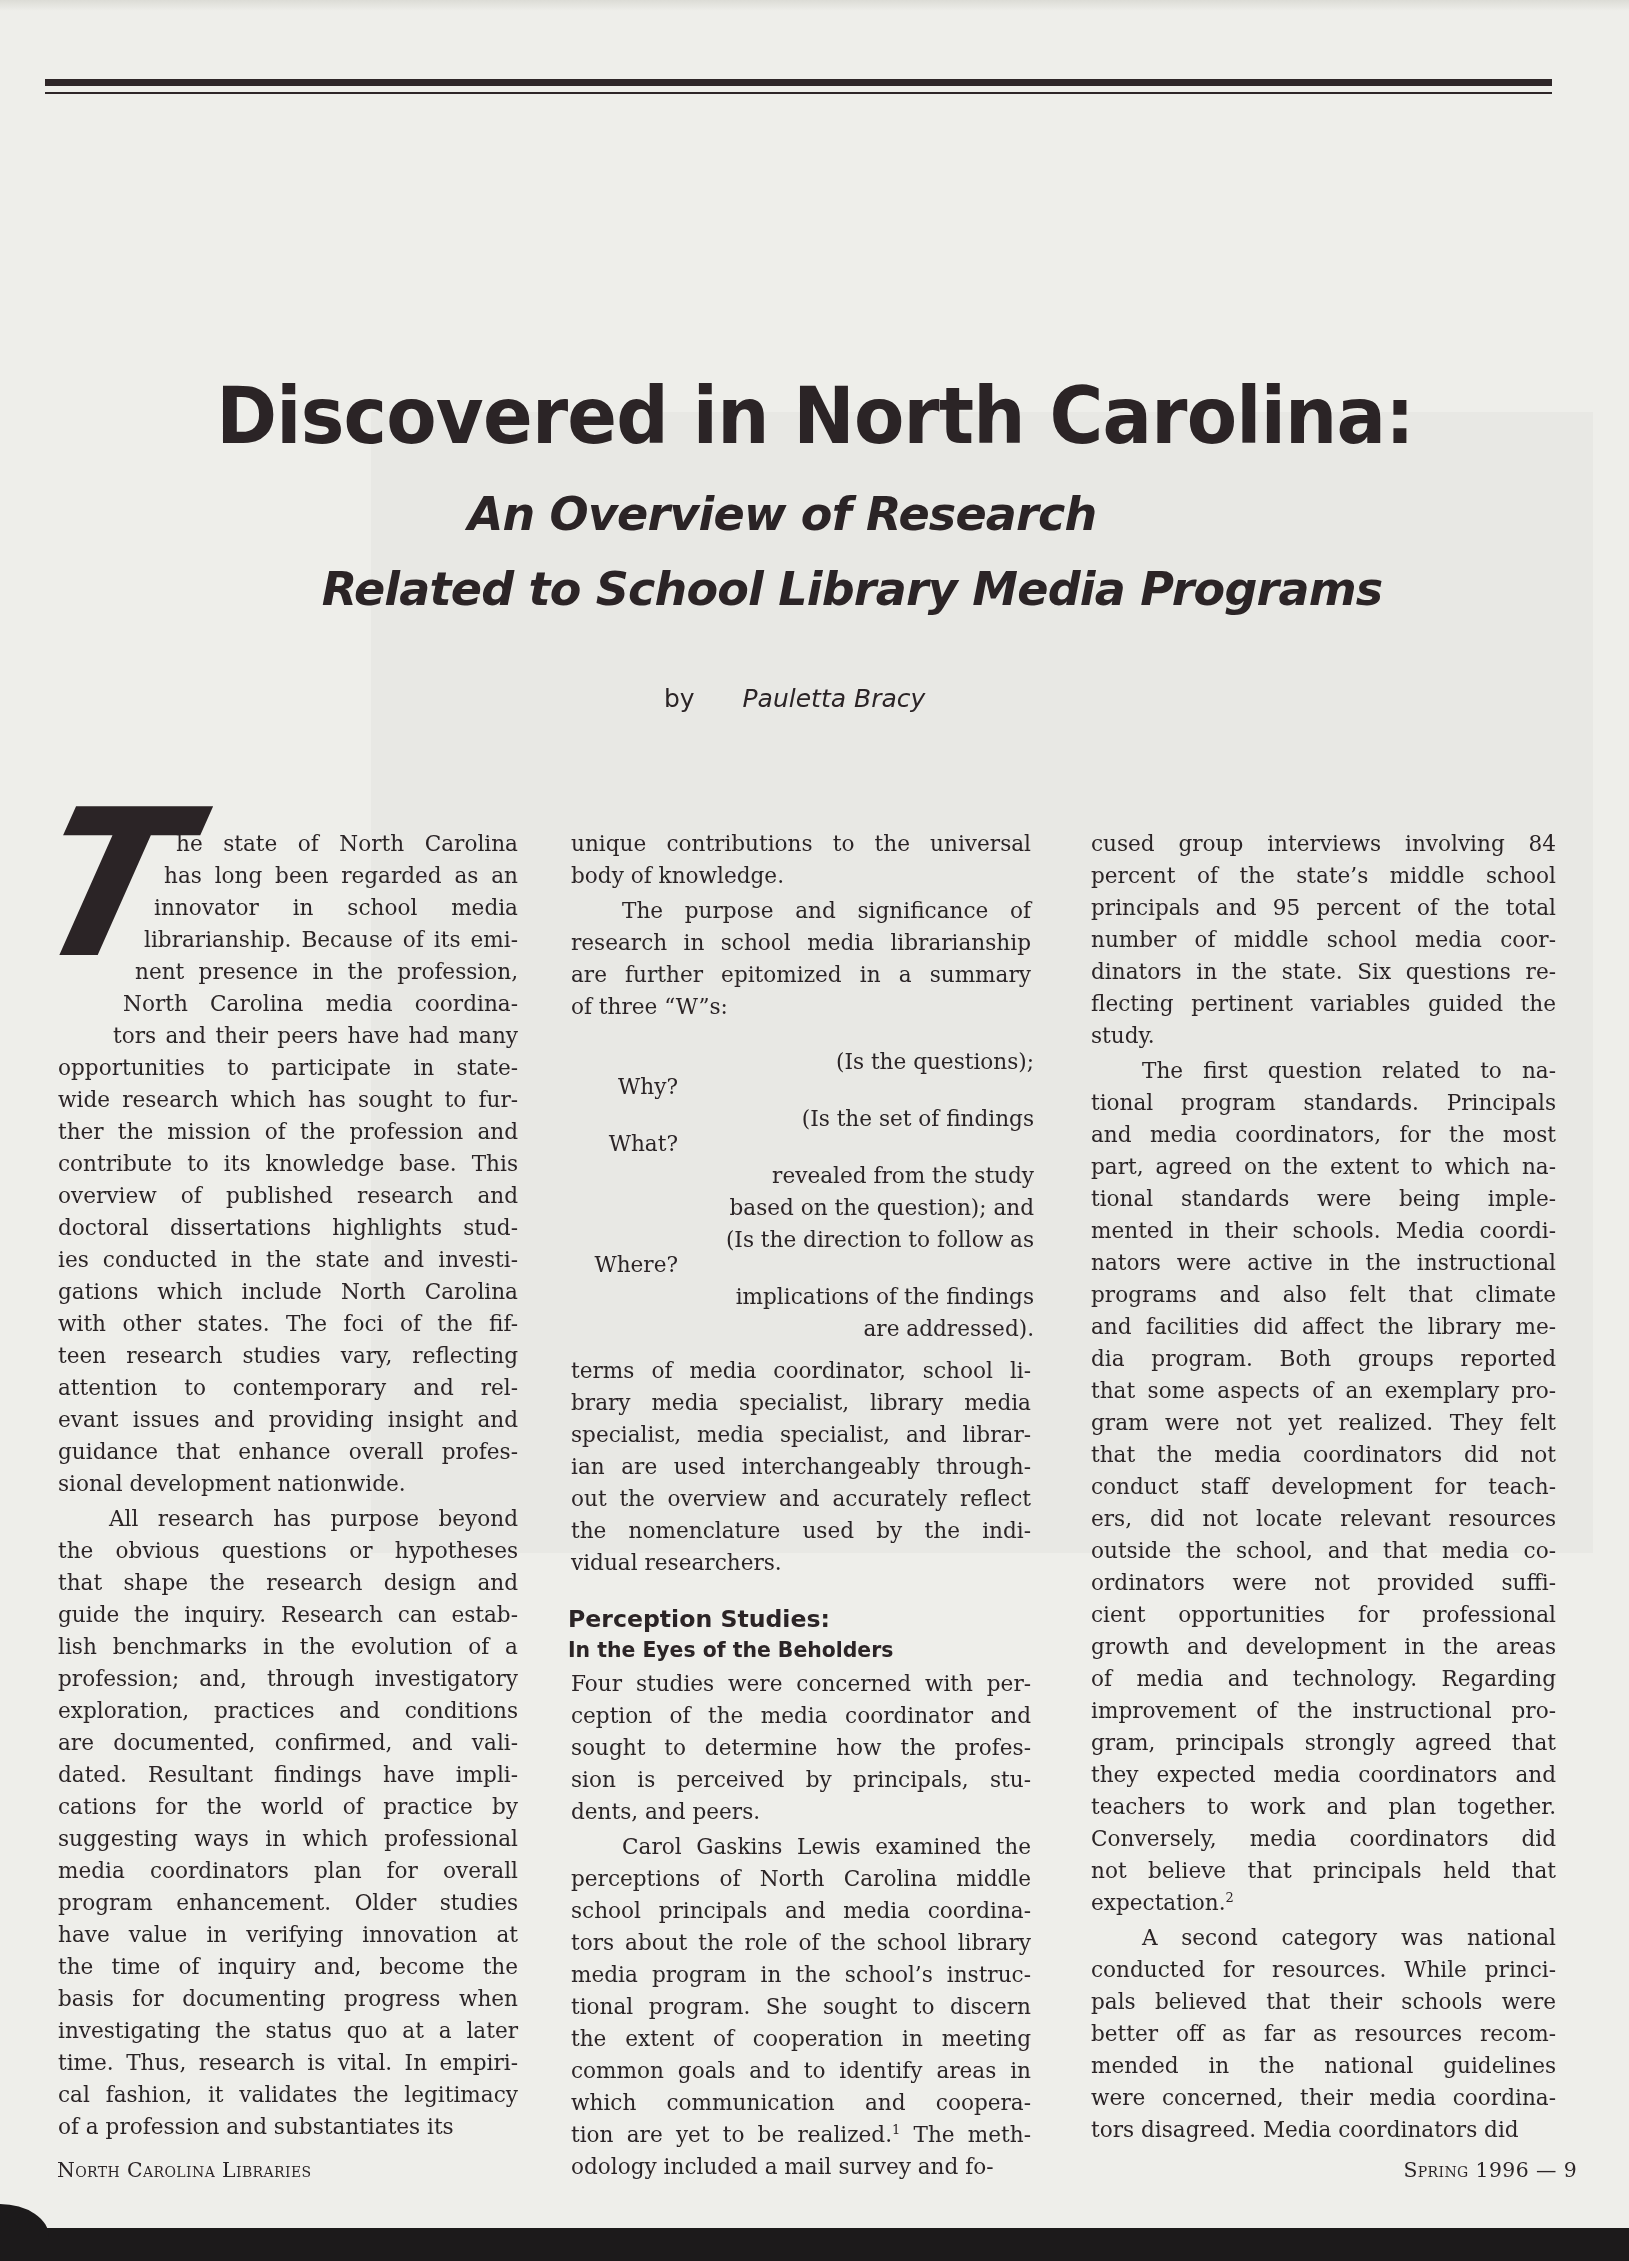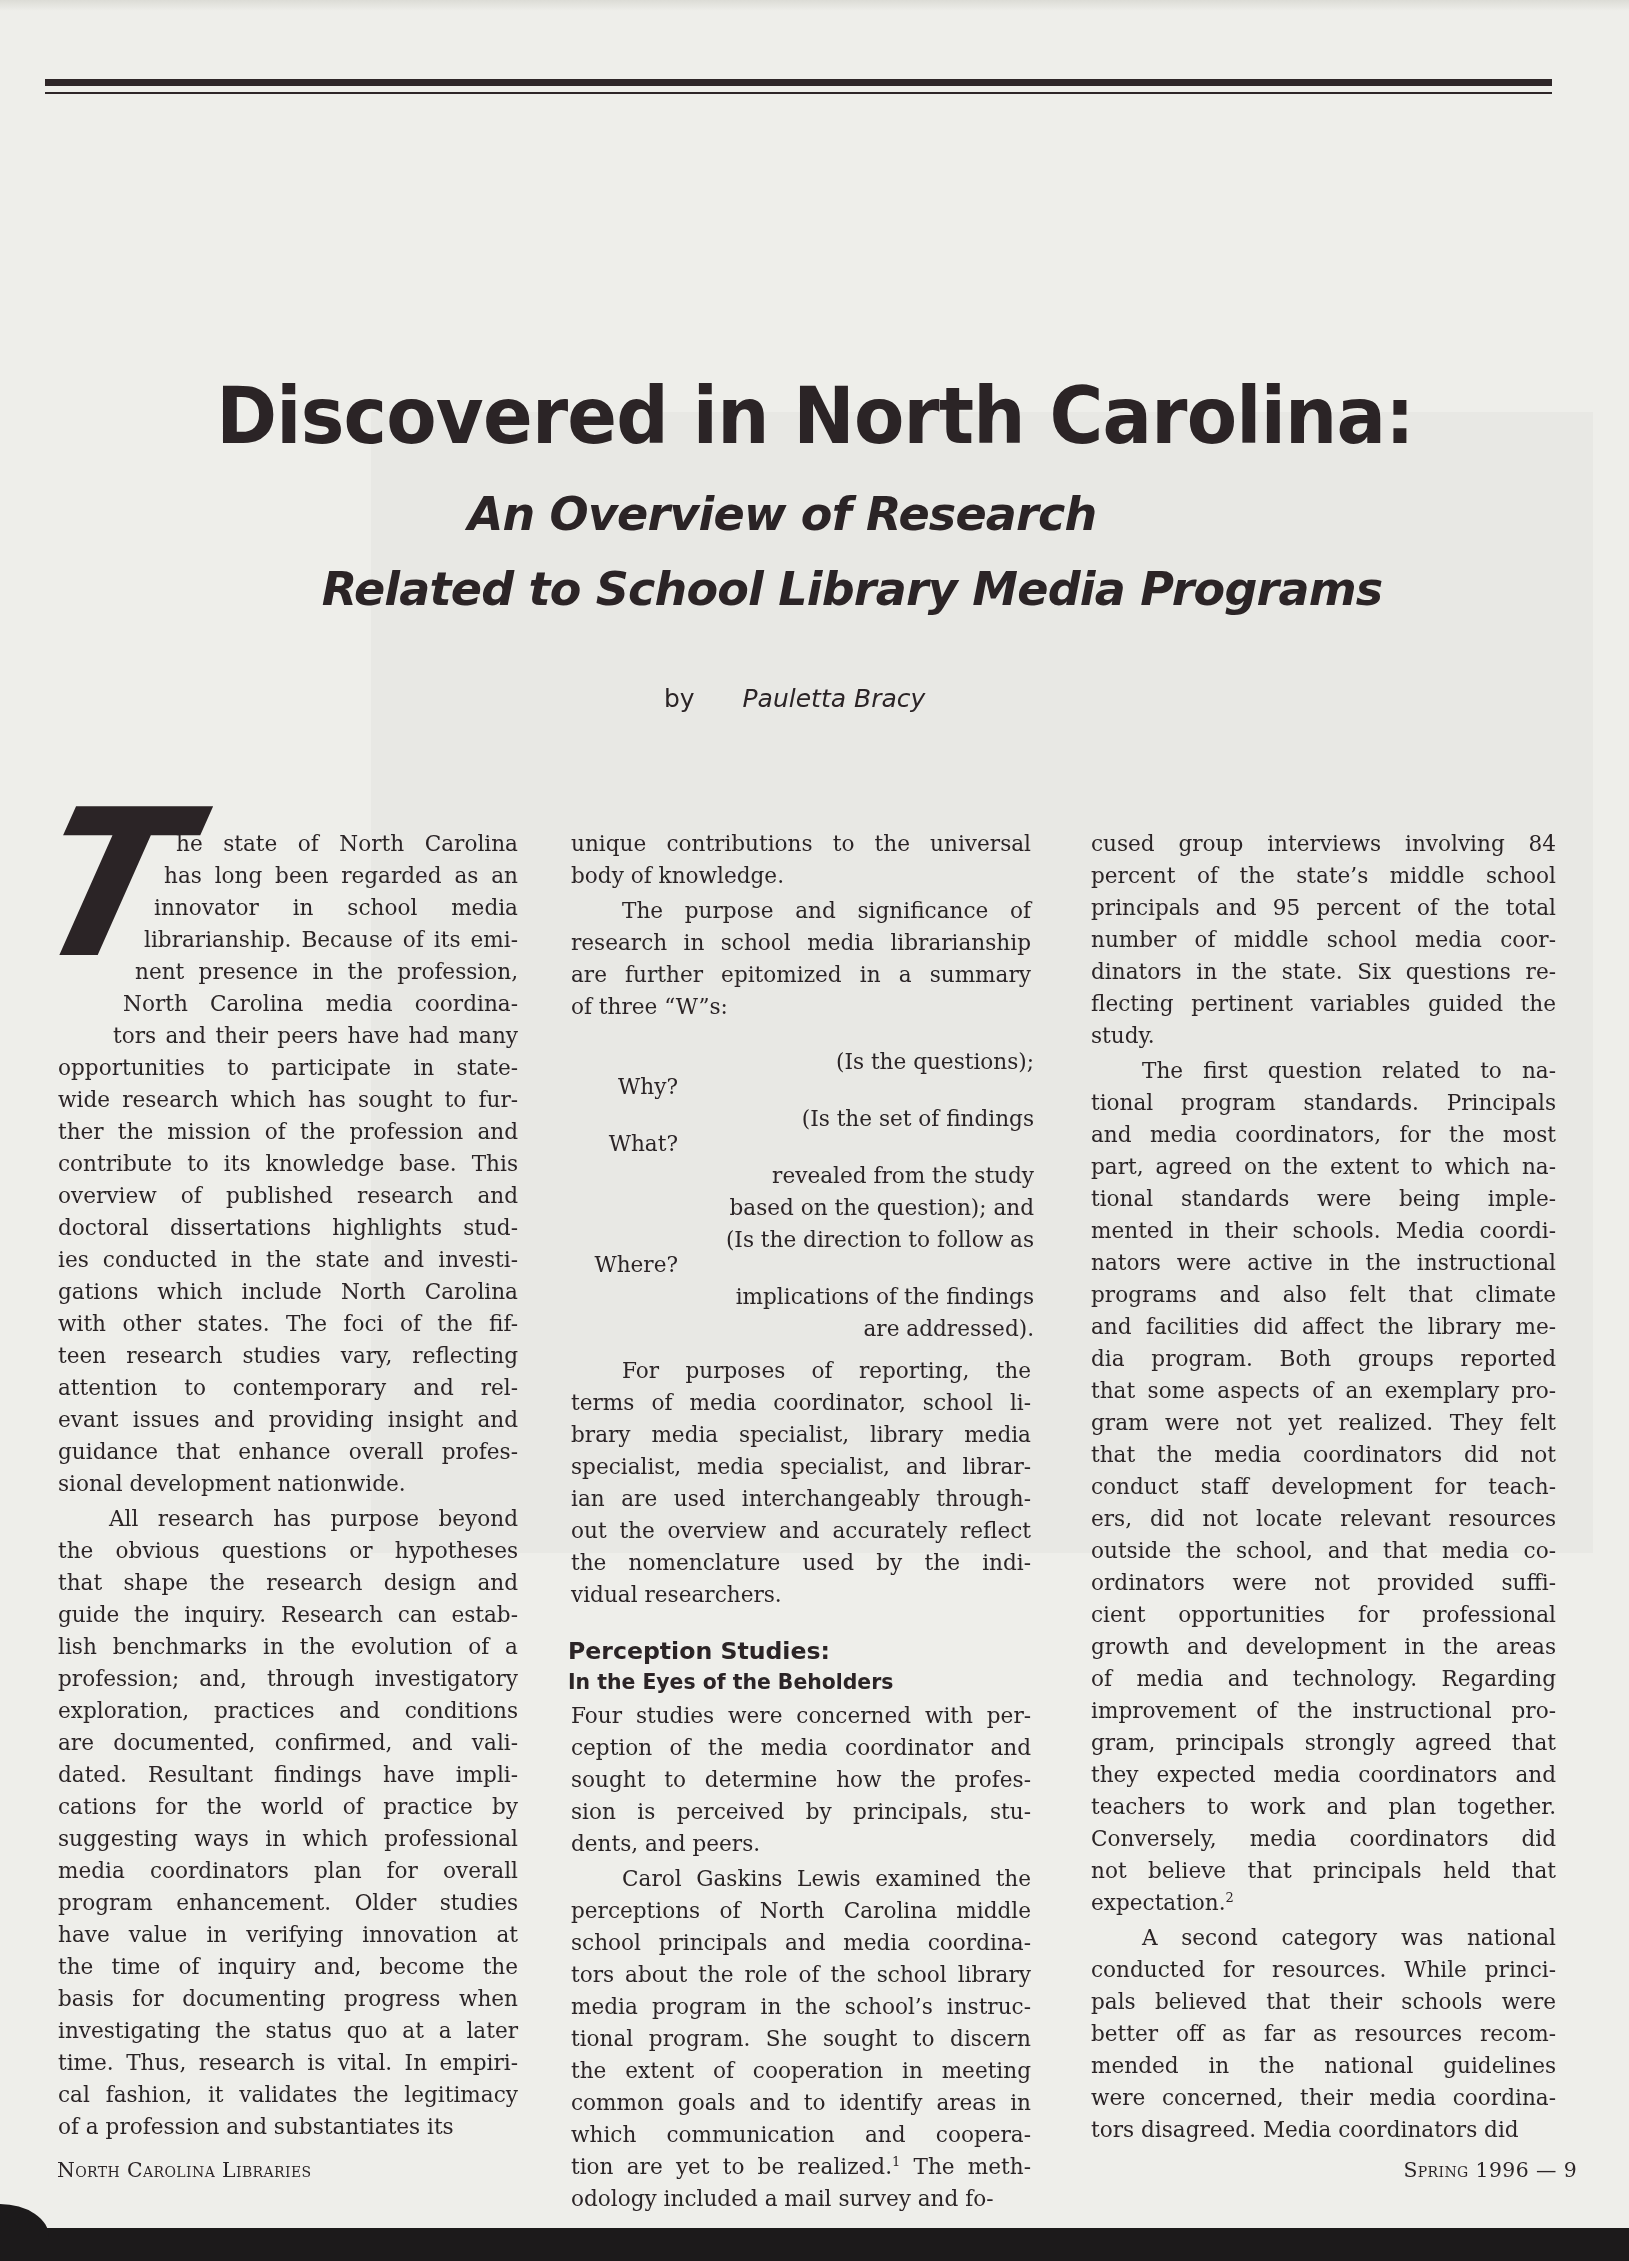--- a/index.html
+++ b/index.html
@@ -191,21 +191,20 @@
       <div class="wrow">
         <span class="wkey"></span>
         <span class="wval">implications of the findings</span>
       </div>
       <div class="wrow">
         <span class="wkey"></span>
         <span class="wval">are addressed).</span>
       </div>
     </div>
   <p id="c2p3">
-      <span class="line" style="padding-left: 51px;">For purposes of reporting, the</span>
       <span class="line">terms of media coordinator, school li-</span>
       <span class="line">brary media specialist, library media</span>
       <span class="line">specialist, media specialist, and librar-</span>
       <span class="line">ian are used interchangeably through-</span>
       <span class="line">out the overview and accurately reflect</span>
       <span class="line">the nomenclature used by the indi-</span>
       <span class="line last">vidual researchers.</span>
     </p>
   <div class="section-head">Perception Studies:</div>
   <div class="section-sub">In the Eyes of the Beholders</div>

